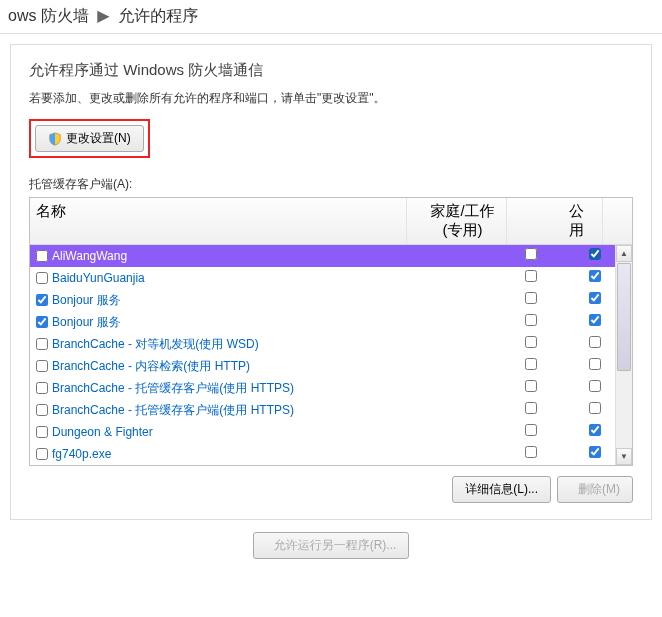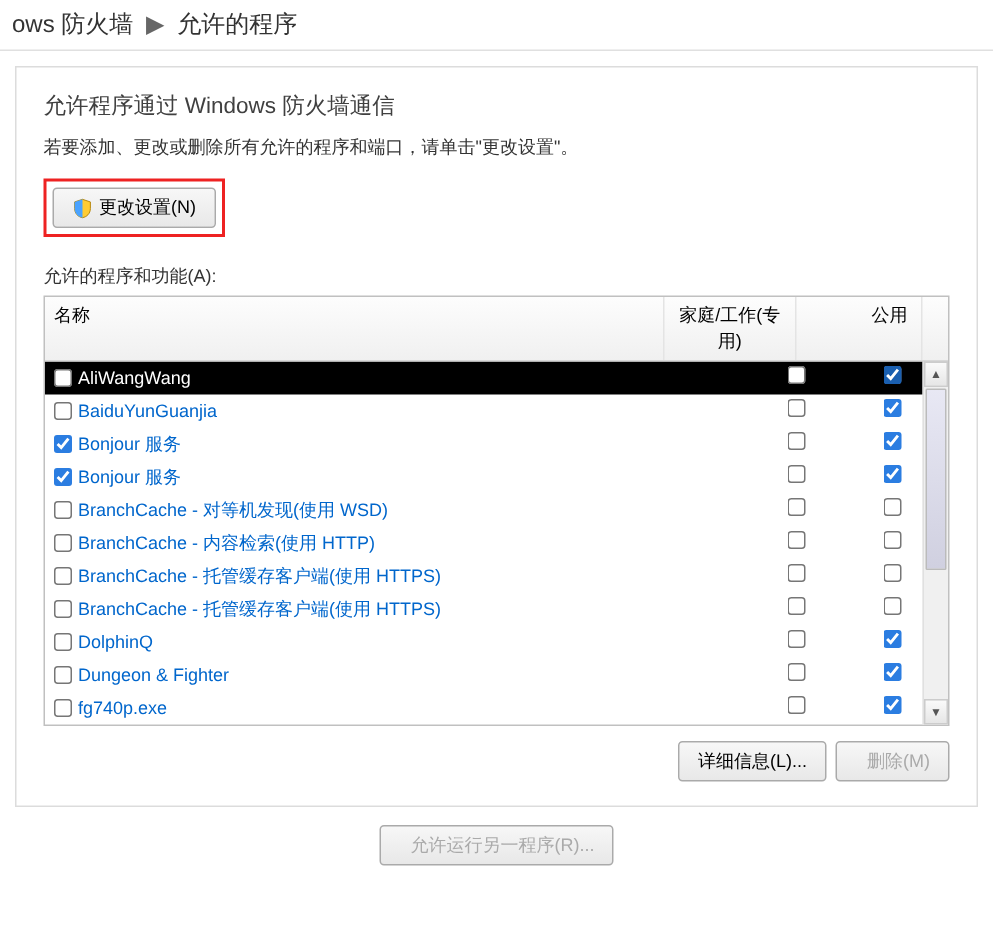--- a/index.html
+++ b/index.html
@@ -73,21 +73,22 @@
       margin-bottom: 4px;
     }
     .table-wrap {
       border: 1px solid #c0c0c0;
       position: relative;
     }
     .table-header {
       display: flex;
       background: linear-gradient(#fdfdfd, #f0f0f0);
       border-bottom: 1px solid #d8d8d8;
-      font-size: 12px;
+      font-size: 15px;
+      gap: 12px;
     }
     .th {
       padding: 4px 6px;
       border-right: 1px solid #e4e4e4;
     }
     .th-name { flex: 1; }
     .th-home { width: 88px; text-align: center; }
     .th-pub { width: 40px; text-align: left; margin-left: 44px; }
     .th-scroll { width: 17px; border-right: none; }
     .table-body {
@@ -125,21 +126,21 @@
     }
     .scroll-track { flex: 1; position: relative; }
     .row {
       display: flex;
       align-items: center;
       font-size: 12px;
       padding: 2px 0 2px 6px;
       line-height: 18px;
     }
     .row.selected {
-      background: #000000;
+      background: #8b5cf6;
       color: #fff;
       align-items: flex-end;
     }
     .cell-name { flex: 1; display: flex; align-items: center; gap: 4px; }
     .cell-home { width: 88px; text-align: center; }
     .cell-pub { width: 40px; text-align: center; }
     .cell-pad { width: 17px; }
     .app-name { color: #0066cc; }
     .row.selected .app-name { color: #fff; }
     input[type=checkbox] {
@@ -182,21 +183,21 @@
           <svg viewBox="0 0 16 16">
               <path d="M8 1 L14 3 V8 C14 12 11 14.5 8 15 C5 14.5 2 12 2 8 V3 Z" fill="#ffcc33" stroke="#b08000" stroke-width="0.7"></path>
               <path d="M8 1 L8 15 C5 14.5 2 12 2 8 V3 Z" fill="#4aa3ff"></path>
             </svg>
         </span>
         <span>更改设置(N)</span>
       </button>
     </div>
   </div>
 
-  <div class="section-label">允许的程序和功能(A):</div>
+  <div class="section-label">托管缓存客户端(A):</div>
 
   <div class="table-wrap">
     <div class="table-header">
       <div class="th th-name">名称</div>
       <div class="th th-home">家庭/工作(专用)</div>
       <div class="th th-pub">公用</div>
       <div class="th th-scroll"></div>
     </div>
     <div class="table-body">
       <div class="scroll-area" id="rows-host">
@@ -268,29 +269,20 @@
               <input type="checkbox" style="">
               <span class="app-name">BranchCache - 托管缓存客户端(使用 HTTPS)</span>
             </div>
             <div class="cell-home"><input type="checkbox" style=""></div>
             <div class="cell-pub"><input type="checkbox" style=""></div>
             <div class="cell-pad"></div>
           </div>
           <div class="row">
             <div class="cell-name">
               <input type="checkbox" style="">
-              <span class="app-name">DolphinQ</span>
-            </div>
-            <div class="cell-home"><input type="checkbox" style=""></div>
-            <div class="cell-pub"><input type="checkbox" checked="" style=""></div>
-            <div class="cell-pad"></div>
-          </div>
-          <div class="row">
-            <div class="cell-name">
-              <input type="checkbox" style="">
               <span class="app-name">Dungeon &amp; Fighter</span>
             </div>
             <div class="cell-home"><input type="checkbox" style=""></div>
             <div class="cell-pub"><input type="checkbox" checked="" style=""></div>
             <div class="cell-pad"></div>
           </div>
           <div class="row">
             <div class="cell-name">
               <input type="checkbox" style="">
               <span class="app-name">fg740p.exe</span>

